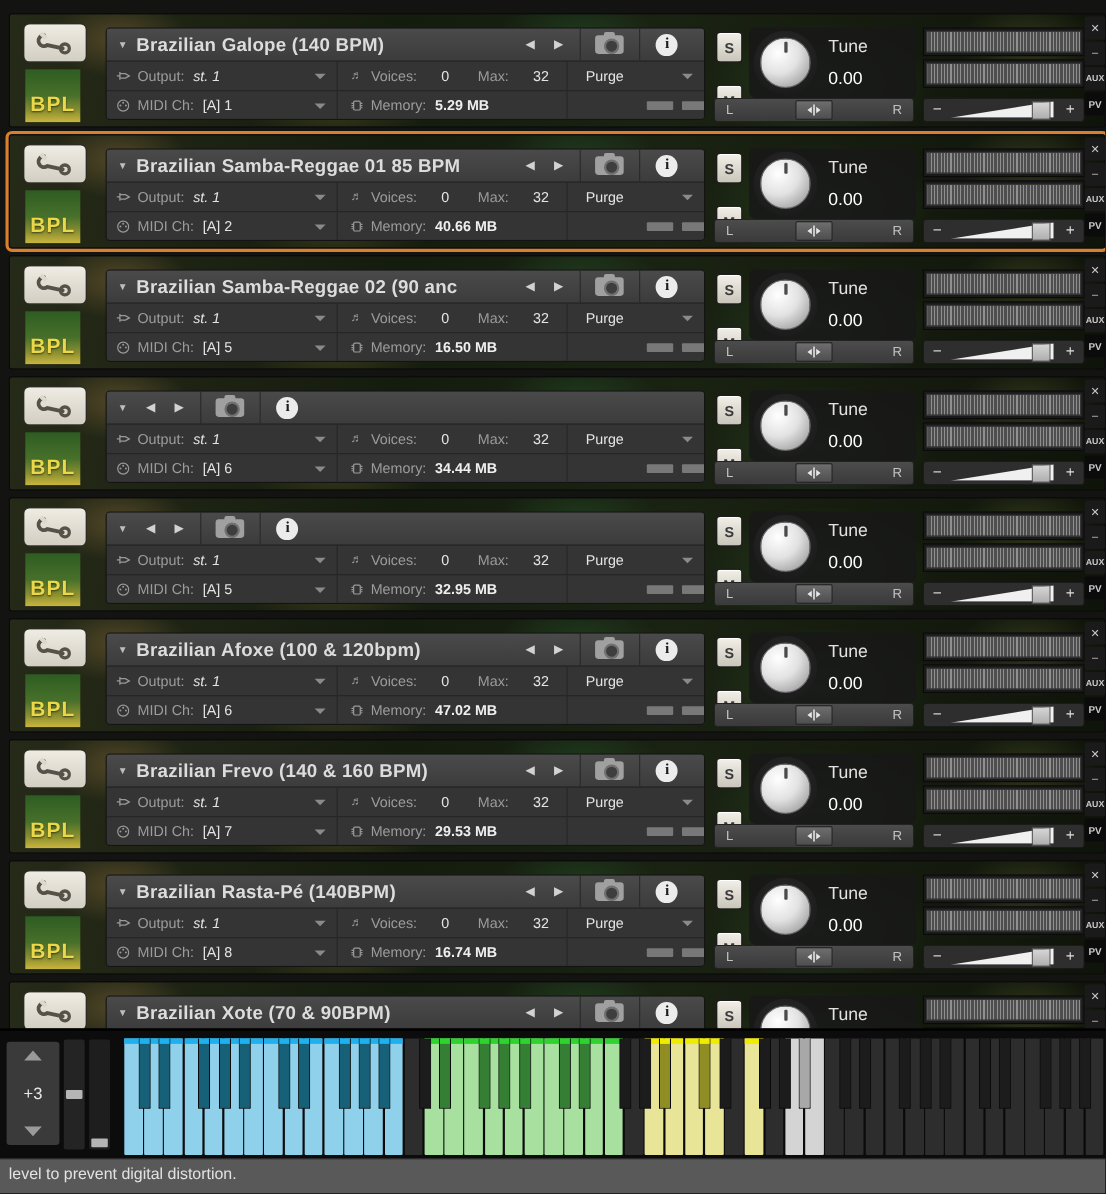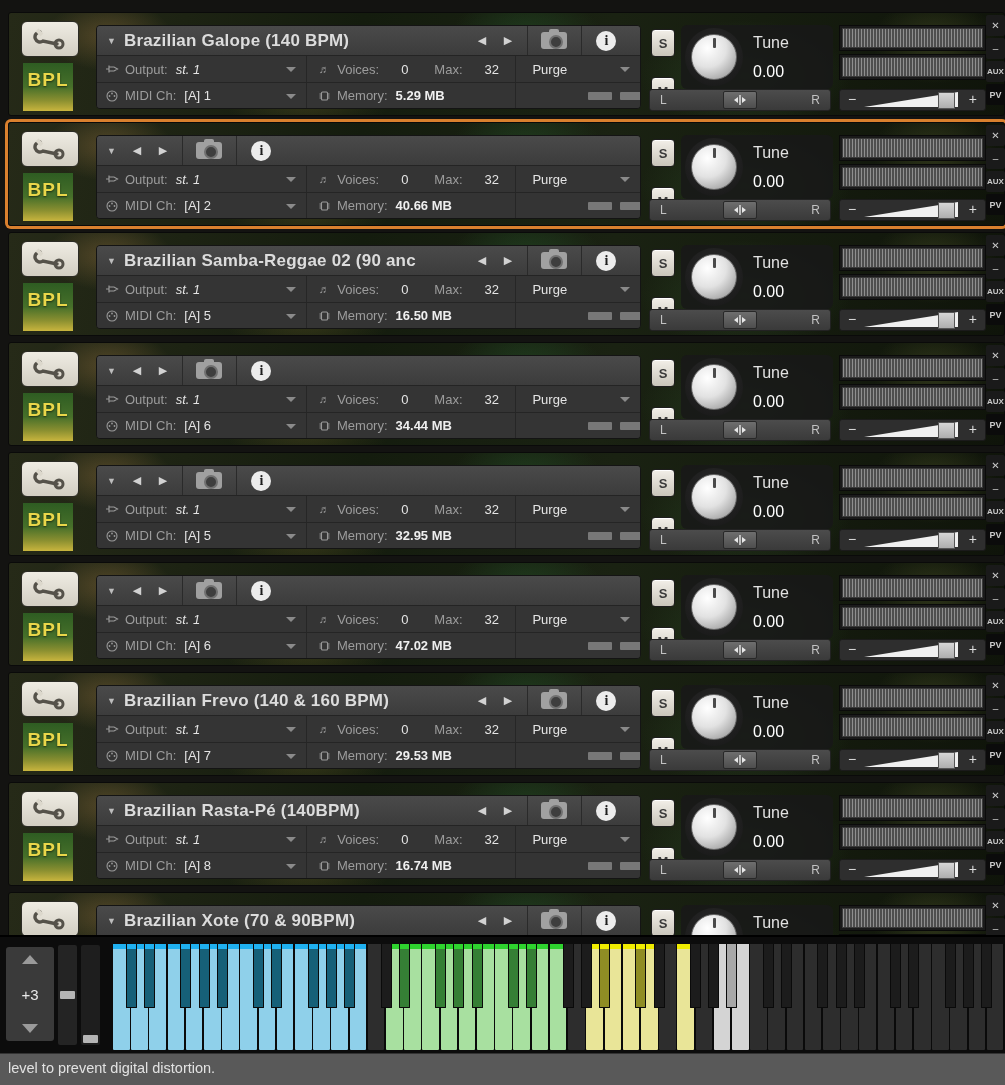--- a/index.html
+++ b/index.html
@@ -19,21 +19,21 @@
       linear-gradient(100deg,#262a18,#141c0e 35%,#1a2212 60%,#0f140a);
   }
   .slot.selected { box-shadow:0 0 0 3px var(--sel,#d9802e); }
 
   .wrench-btn { position:absolute; left:12px; top:8px; width:58px; height:36px; border-radius:6px;
     background:linear-gradient(180deg,#efece3,#d2cec2); border:1px solid #2b2b25;
     display:flex; align-items:center; justify-content:center; }
   .artwork { position:absolute; left:14px; top:50px; width:50px; height:48px;
     background:linear-gradient(180deg,#2e5c22 0%,#47702a 50%,#8a8f30 78%,#c9b53e 100%);
     display:flex; align-items:flex-end; justify-content:center; }
-  .bpl { font-size:19px; font-weight:bold; color:#ead74a; text-shadow:0 1px 2px rgba(0,0,0,.6); padding-bottom:20px; letter-spacing:1px; }
+  .bpl { font-size:19px; font-weight:bold; color:#ead74a; text-shadow:0 1px 2px rgba(0,0,0,.6); padding-bottom:4px; letter-spacing:1px; }
 
   .panel { position:absolute; left:87px; top:12px; width:545px; height:84px; border-radius:4px; overflow:hidden;
     border:1px solid #141414; background:#333; }
   .hdr-row { height:30px; background:linear-gradient(180deg,#4a4a4a,#3c3c3c); display:flex; align-items:center; border-bottom:1px solid #242424; position:relative; }
   .dd-big { color:#bdbdbd; font-size:9px; margin:0 8px 0 10px; }
   .title { color:#dcdcdc; font-size:17px; font-weight:bold; white-space:nowrap; overflow:hidden; width:345px; letter-spacing:.2px; }
   .navb { color:#d2d2d2; font-size:11px; width:26px; text-align:center; }
   .hcell { height:100%; display:flex; align-items:center; justify-content:center; border-left:1px solid #2a2a2a; }
   .cam-cell { width:54px; margin-left:6px; }
   .cam-body { width:26px; height:17px; background:#a0a0a0; border-radius:3px; position:relative; }
@@ -252,20 +252,21 @@
         <path d="M4 2 l5 5" stroke="#dcd8cc" stroke-width="4"></path>
       </svg>
     </div>
     <div class="artwork">
       <span class="bpl">BPL</span>
     </div>
 
     <div class="panel">
       <div class="hdr-row">
         <span class="dd-big">▼</span>
+        <span class="title">Brazilian Samba-Reggae 01 85 BPM</span>
         <span class="navb">◀</span>
         <span class="navb">▶</span>
         <span class="hcell cam-cell">
           <span class="cam-body"></span>
         </span>
         <span class="hcell info-cell">
           <span class="i-circle">i</span>
         </span>
       </div>
       <div class="irow">
@@ -749,20 +750,21 @@
         <path d="M4 2 l5 5" stroke="#dcd8cc" stroke-width="4"></path>
       </svg>
     </div>
     <div class="artwork">
       <span class="bpl">BPL</span>
     </div>
 
     <div class="panel">
       <div class="hdr-row">
         <span class="dd-big">▼</span>
+        <span class="title">Brazilian Afoxe (100 &amp; 120bpm)</span>
         <span class="navb">◀</span>
         <span class="navb">▶</span>
         <span class="hcell cam-cell">
           <span class="cam-body"></span>
         </span>
         <span class="hcell info-cell">
           <span class="i-circle">i</span>
         </span>
       </div>
       <div class="irow">

